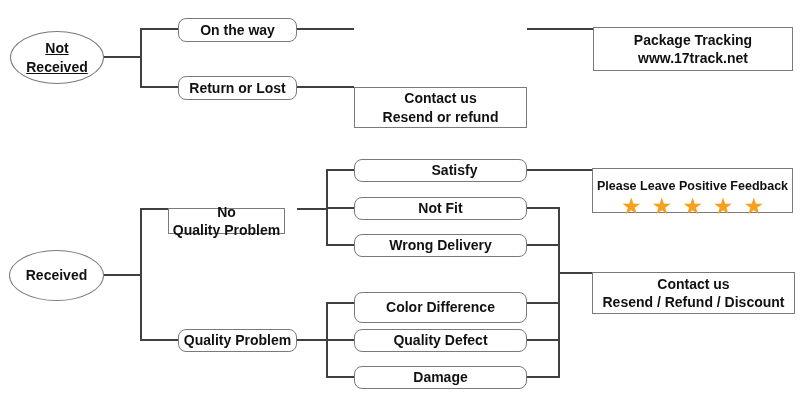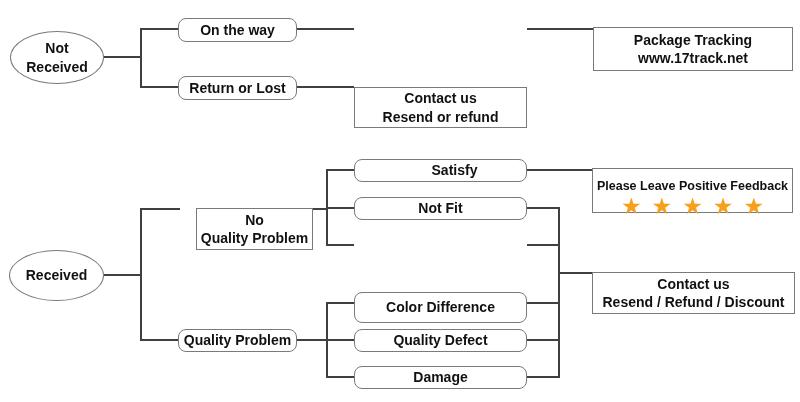--- a/index.html
+++ b/index.html
@@ -75,45 +75,46 @@
   <div class="h" style="left:326px;top:339px;width:28px;"></div>
   <div class="h" style="left:326px;top:376px;width:28px;"></div>
 
   <div class="h" style="left:527px;top:302px;width:32px;"></div>
   <div class="h" style="left:527px;top:339px;width:32px;"></div>
   <div class="h" style="left:527px;top:376px;width:32px;"></div>
 
   <div class="v" style="left:558px;top:207px;height:171px;"></div>
   <div class="h" style="left:558px;top:272px;width:34px;"></div>
 
-  <div class="node ellipse" style="left:10px;top:31px;width:94px;height:53px;">Not
+  <div class="node ellipse" style="left:10px;top:31px;width:94px;height:53px;text-decoration:underline;">Not
 Received</div>
 
   <div class="node box" style="left:178px;top:18px;width:119px;height:24px;">On the way</div>
 
 
   <div class="node box big" style="left:593px;top:7px;width:200px;height:44px;">Package Tracking
 www.17track.net</div>
 
   <div class="node box" style="left:178px;top:76px;width:119px;height:24px;">Return or Lost</div>
 
   <div class="node box big" style="left:354px;top:67px;width:173px;height:41px;">Contact us
 Resend or refund</div>
 
   <div class="node ellipse" style="left:9px;top:250px;width:95px;height:51px;">Received</div>
 
-  <div class="node box big" style="left:196px;top:188px;width:117px;height:42px;">No
+  <div class="node box big" style="left:168px;top:188px;width:117px;height:26px;">No
 Quality Problem</div>
 
   <div class="node box" style="left:178px;top:329px;width:119px;height:23px;">Quality Problem</div>
 
   <div class="node box" style="left:354px;top:159px;width:173px;height:23px;padding-left:28px;">Satisfy</div>
 
   <div class="node box" style="left:354px;top:197px;width:173px;height:23px;">Not Fit</div>
 
+  <div class="node box" style="left:354px;top:234px;width:173px;height:23px;">Wrong Delivery</div>
 
   <div class="node box big feedback" style="left:592px;top:148px;width:201px;height:45px;">
     <div class="fb-title">Please Leave Positive Feedback</div>
     <div class="stars">
       <span class="star">★</span>
       <span class="star">★</span>
       <span class="star">★</span>
       <span class="star">★</span>
       <span class="star">★</span>
     </div>

